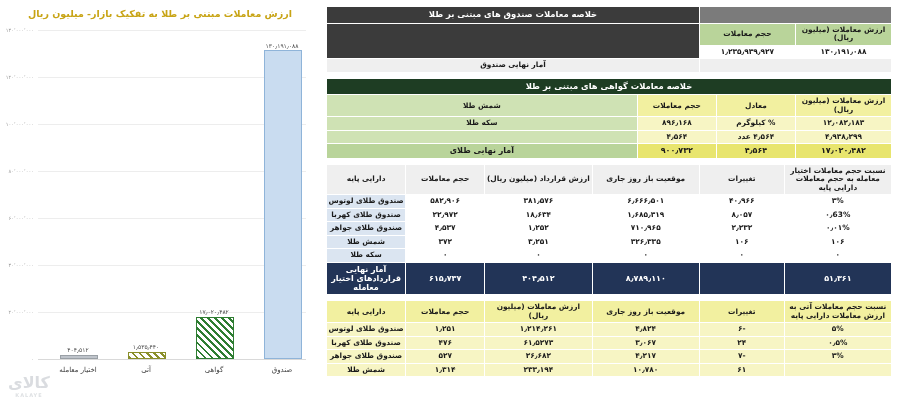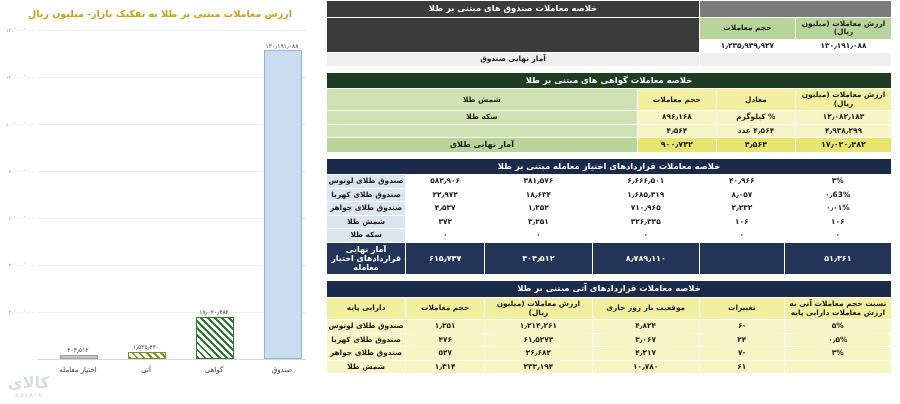--- a/index.html
+++ b/index.html
@@ -45,21 +45,21 @@
     position:absolute;top:366px;transform:translateX(-50%);
     font-size:7px;color:#3c3c3c;white-space:nowrap;direction:rtl;text-align:right;
   }
   .watermark{
     position:absolute;left:8px;bottom:6px;font-size:16px;color:#d4d7db;
     font-weight:bold;direction:rtl;opacity:.85;
   }
   .watermark small{display:block;font-size:5px;letter-spacing:1px;text-align:center;color:#d8dbde;}
 
   
-  .tables{position:absolute;right:0;top:0;width:578px;height:404px;padding:0 8px 0 4px;box-sizing:border-box;}
+  .tables{position:absolute;right:0;top:0;width:578px;height:404px;padding:6px 8px 0 4px;box-sizing:border-box;}
   table{border-collapse:collapse;width:100%;direction:rtl;table-layout:fixed;}
   td,th{
     border:1px solid #ffffff;font-size:7.4px;text-align:center;
     padding:2px 1px;color:#1a1a1a;font-weight:bold;line-height:1.15;
   }
   .blk{background:#7b7b7b;color:#fff;}
   .blk-dark{background:#3b3b3b;color:#fff;}
   .navy{background:#1b2a4a;color:#fff;}
   .navy2{background:#223457;color:#fff;}
   .greenhdr{background:#1e3d23;color:#fff;}
@@ -216,22 +216,27 @@
     <table class="sec">
       <colgroup>
           <col style="width:19%">
           <col style="width:15%">
           <col style="width:19%">
           <col style="width:19%">
           <col style="width:14%">
           <col style="width:14%">
         </colgroup>
       <tbody>
-          <tr class="title-row">
-        <td class="navy" colspan="6">خلاصه معاملات قراردادهای اختیار معامله مبتنی بر طلا</td>
+      <tr>
+        <td class="grey-l">نسبت حجم معاملات اختیار معامله به حجم معاملات دارایی پایه</td>
+        <td class="grey-l">تغییرات</td>
+        <td class="grey-l">موقعیت باز روز جاری</td>
+        <td class="grey-l">ارزش قرارداد (میلیون ریال)</td>
+        <td class="grey-l">حجم معاملات</td>
+        <td class="grey-l">دارایی پایه</td>
       </tr>
       <tr>
         <td class="white">۳%</td>
         <td class="white">۴۰٫۹۶۶</td>
         <td class="white">۶٫۶۶۶٫۵۰۱</td>
         <td class="white">۳۸۱٫۵۷۶</td>
         <td class="white">۵۸۲٫۹۰۶</td>
         <td class="blue-l">صندوق طلای لوتوس</td>
       </tr>
       <tr>
@@ -280,23 +285,20 @@
     <table class="sec">
       <colgroup>
           <col style="width:19%">
           <col style="width:15%">
           <col style="width:19%">
           <col style="width:19%">
           <col style="width:14%">
           <col style="width:14%">
         </colgroup>
       <tbody>
-          <tr class="title-row">
-        <td class="navy" colspan="6">خلاصه معاملات قراردادهای آتی مبتنی بر طلا</td>
-      </tr>
       <tr>
         <td class="yellow">نسبت حجم معاملات آتی به ارزش معاملات دارایی پایه</td>
         <td class="yellow">تغییرات</td>
         <td class="yellow">موقعیت باز روز جاری</td>
         <td class="yellow">ارزش معاملات (میلیون ریال)</td>
         <td class="yellow">حجم معاملات</td>
         <td class="yellow">دارایی پایه</td>
       </tr>
       <tr>
         <td class="yellow-l">۵%</td>

